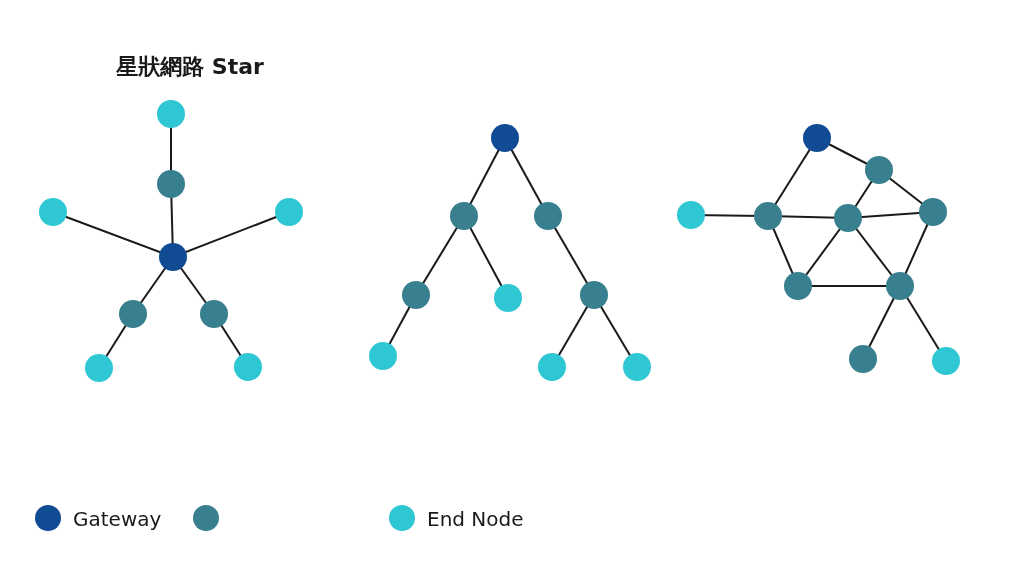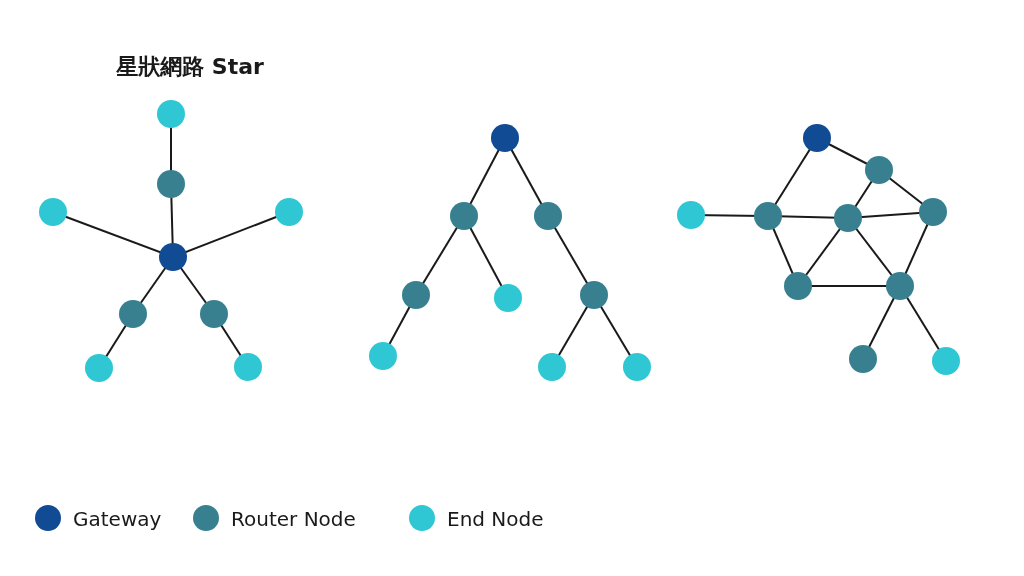--- a/index.html
+++ b/index.html
@@ -34,21 +34,21 @@
   .title-mesh { left: 828px; }
   .legend-item {
     position: absolute;
     top: 505px;
     display: flex;
     align-items: flex-end;
     gap: 12px;
   }
   .legend-item-0 { left: 35px; }
   .legend-item-1 { left: 193px; }
-  .legend-item-2 { left: 409px; }
+  .legend-item-2 { left: 389px; }
   .legend-dot {
     width: 26px;
     height: 26px;
     border-radius: 50%;
     flex: 0 0 auto;
   }
   .legend-label {
     font-size: 20px;
     color: #1a1a1a;
     white-space: nowrap;
@@ -130,21 +130,20 @@
       </g>
     </svg>
 
   <div class="legend-item legend-item-0">
     <span class="legend-dot" style="background: rgb(17, 75, 147);"></span>
     <span class="legend-label">Gateway</span>
   </div>
 
   <div class="legend-item legend-item-1">
     <span class="legend-dot" style="background: rgb(56, 128, 143);"></span>
-    <span class="legend-label">Router Node</span>
   </div>
 
   <div class="legend-item legend-item-2">
     <span class="legend-dot" style="background: rgb(47, 199, 211);"></span>
     <span class="legend-label">End Node</span>
   </div>
 
 </div>
 
 </body></html>

